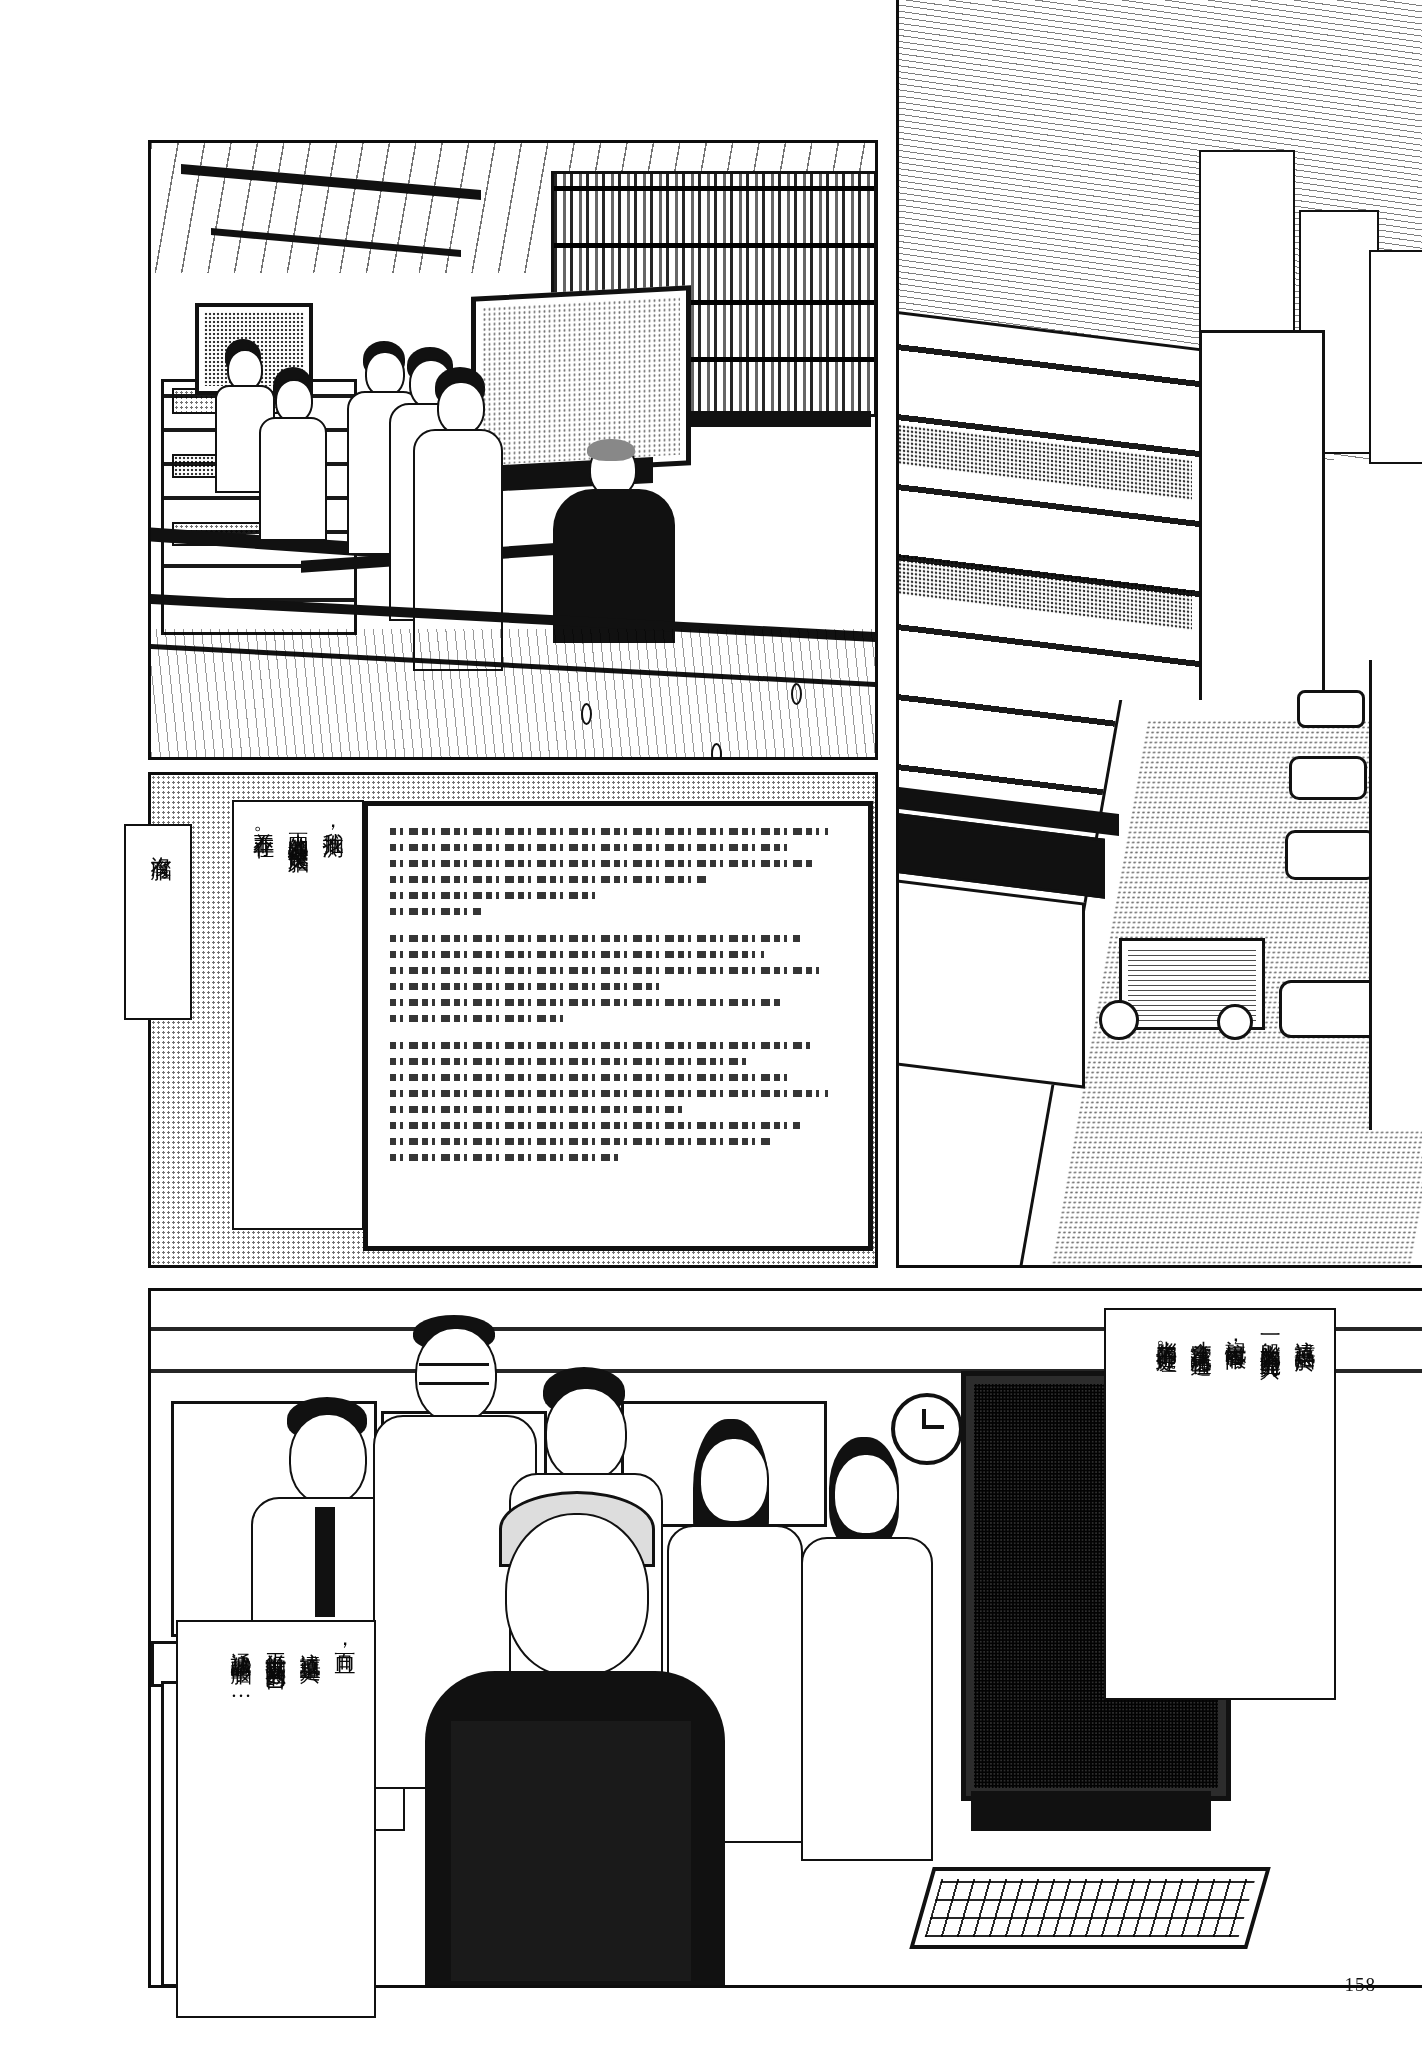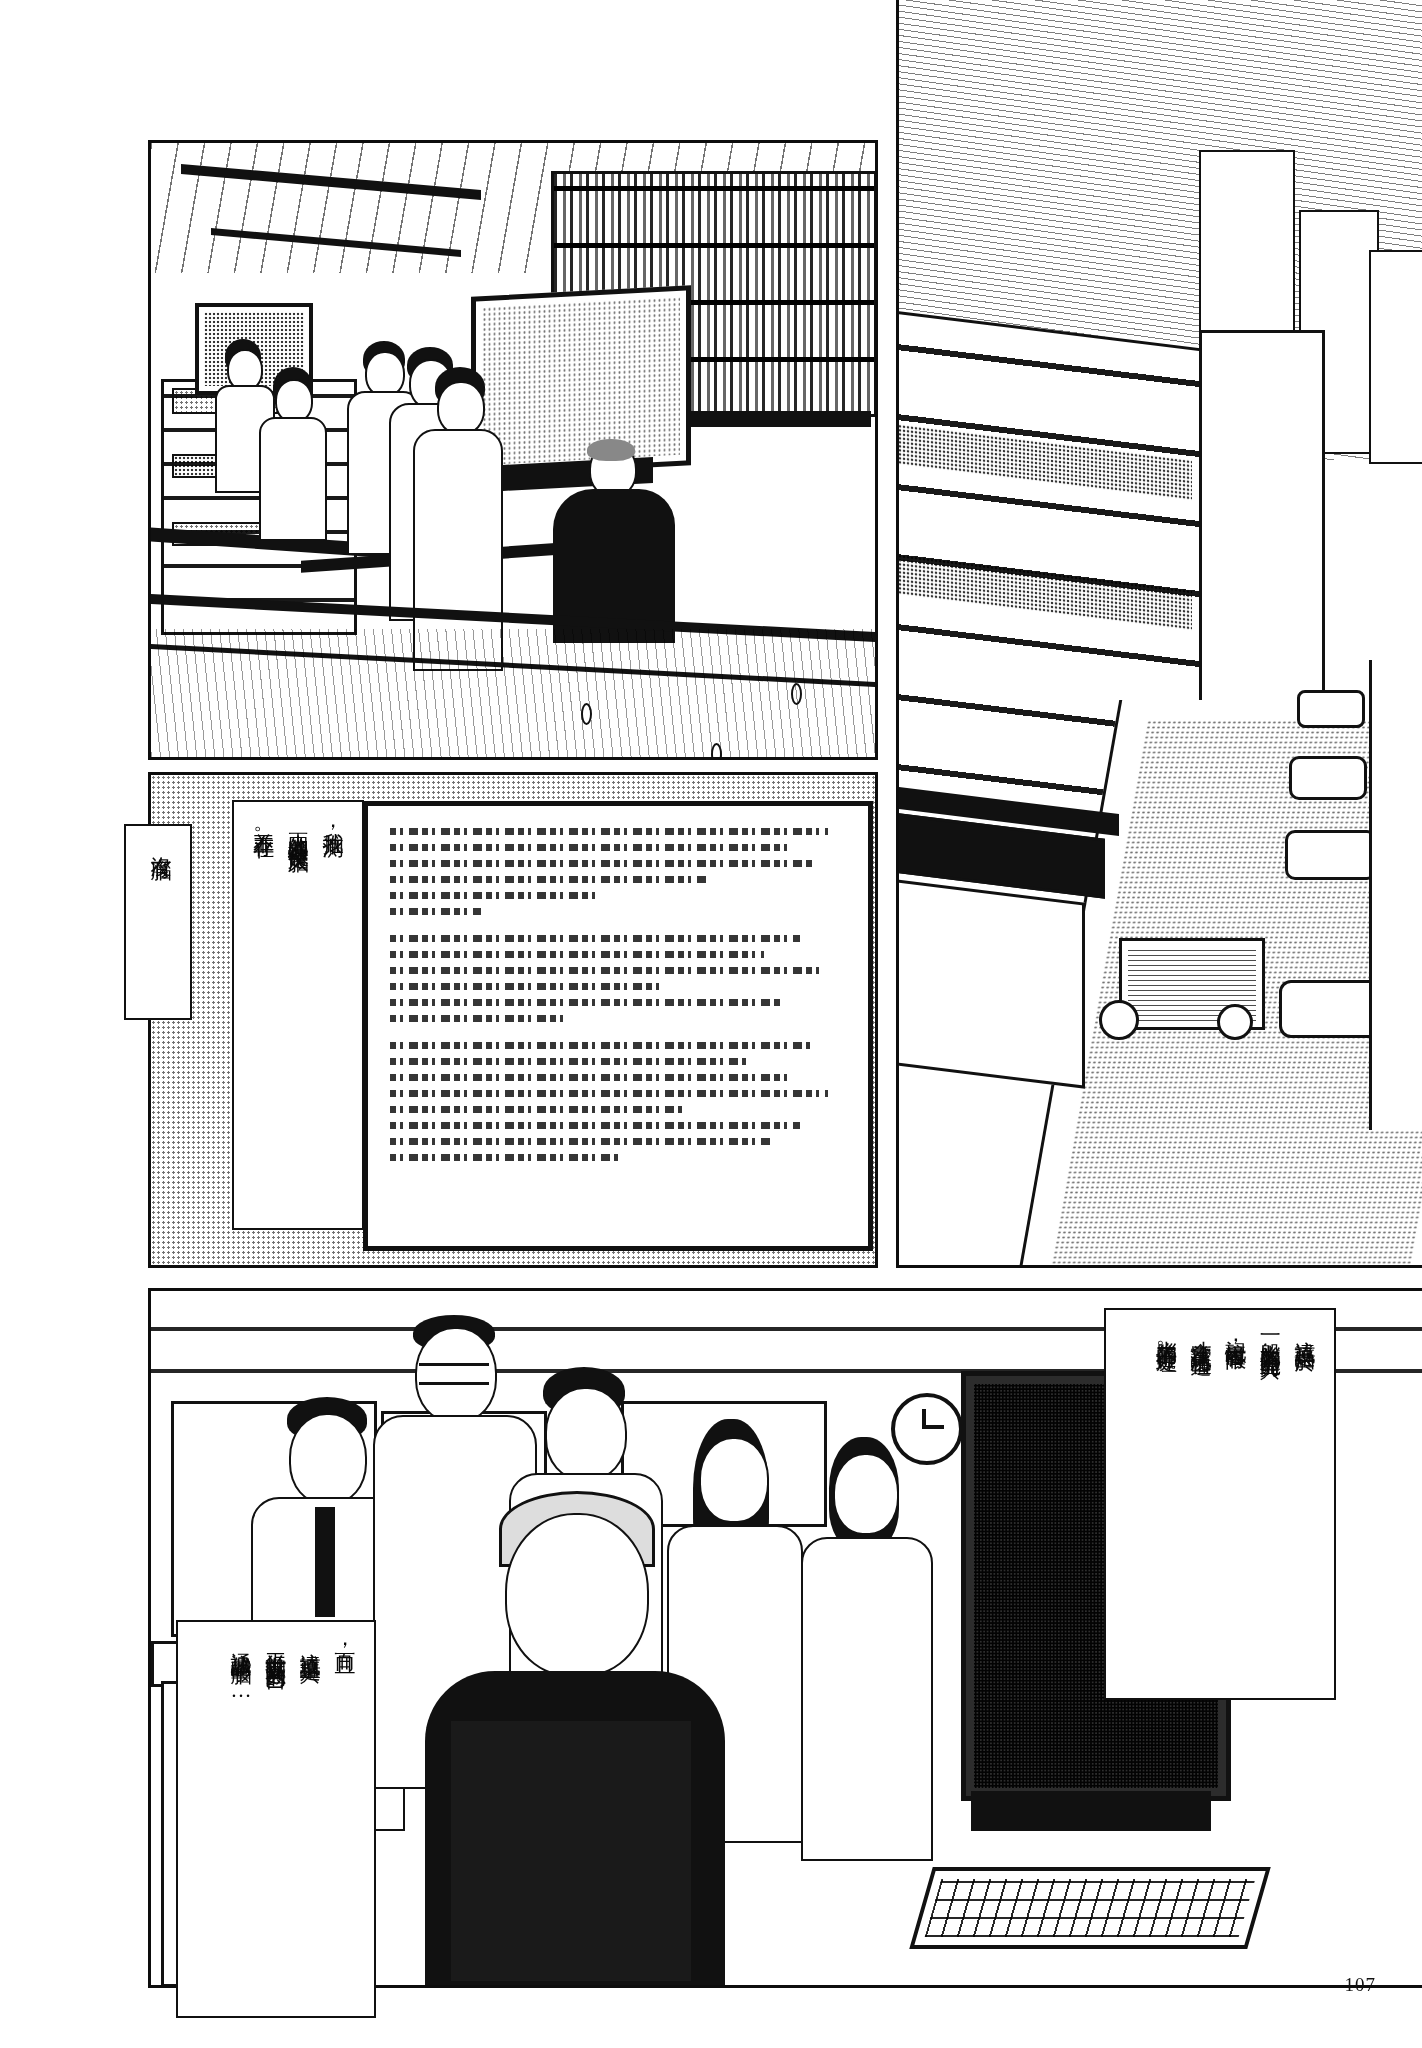--- a/index.html
+++ b/index.html
@@ -363,15 +363,15 @@
 一般大腦的運算能力與
 記憶容量有限，
 才會嘗試演化出這種
 大腦的平行處理。</div>
 
   <div class="caption" style="left:176px; top:1620px; width:200px; height:398px;">而且，
 這或許還是與
 平行世界間無數的自己
 通訊的〝量子腦〞……</div>
 
-  <div class="page-number">107</div>
+  <div class="page-number">158</div>
 
 </div>
 
 </body></html>

